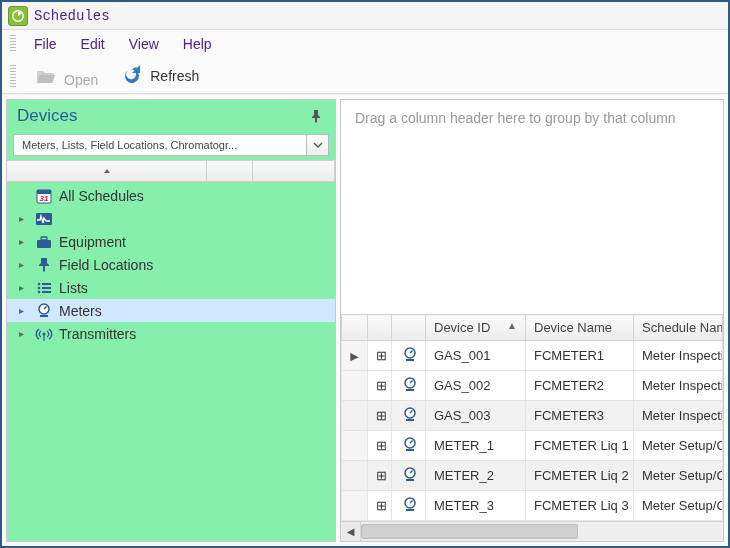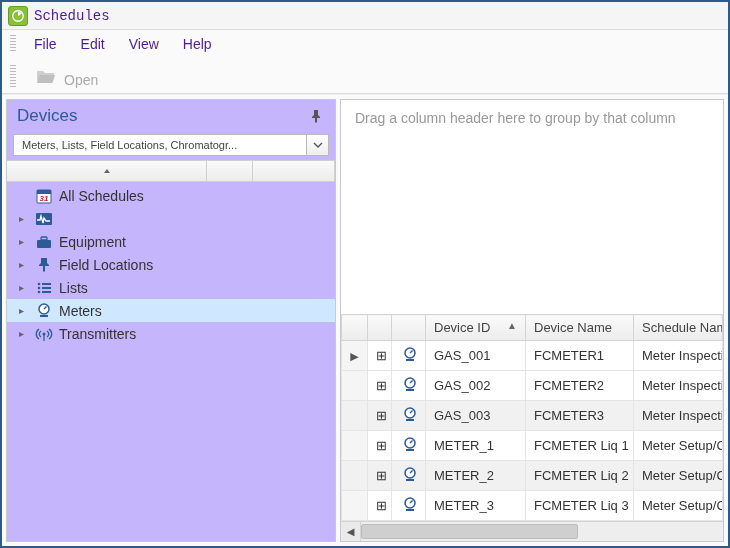--- a/index.html
+++ b/index.html
@@ -11,21 +11,21 @@
   .titlebar .title { font-size:14px; color:#4c1d95;font-family:Liberation Mono, monospace; }
   .menubar { height:28px; display:flex; align-items:center; padding:0 8px; gap:4px; }
   .menubar .grip { width:6px; height:18px; background:repeating-linear-gradient(to bottom,#bbb 0,#bbb 1px,transparent 1px,transparent 3px); margin-right:4px; }
   .menubar .menu-item { padding:4px 10px; cursor:default; font-size:14px; color:#4c1d95; }
   .toolbar { height:36px; display:flex; align-items:center; padding:0 8px; gap:6px; border-bottom:1px solid #ddd; }
   .toolbar .grip { width:6px; height:22px; background:repeating-linear-gradient(to bottom,#bbb 0,#bbb 1px,transparent 1px,transparent 3px); margin-right:4px; }
   .tool-btn { display:flex; align-items:center; gap:6px; padding:3px 8px; cursor:default; font-size:14px; }
   .tool-btn.disabled { color:#aaa;align-items:flex-end; }
   .tool-btn .icon { width:24px; height:24px; display:flex; align-items:center; justify-content:center; }
   .body { flex:1; display:flex; overflow:hidden; border-top:1px solid #eee; }
-  .left-pane { width:330px; border:1px solid #c9c9c9; margin:4px; background:#c4b5fd; display:flex; flex-direction:column; }
+  .left-pane { width:330px; border:1px solid #c9c9c9; margin:4px; background:#86efac; display:flex; flex-direction:column; }
   .panel-header { display:flex; align-items:center; justify-content:space-between; padding:6px 10px 8px 10px; }
   .panel-title { color:#2e5a96; font-size:17px; }
   .pin-btn { width:18px; height:18px; display:flex; align-items:center; justify-content:center; cursor:default; }
   .filter-row { display:flex; border:1px solid #bababa; margin:0 6px 4px 6px; }
   .filter-text { flex:1; padding:4px 8px; color:#444; font-size:11px; white-space:nowrap; overflow:hidden; text-overflow:ellipsis; background:#fff; }
   .filter-dd { width:22px; border-left:1px solid #bababa; background:linear-gradient(#fff,#eee); display:flex; align-items:center; justify-content:center; cursor:default; }
   .sort-header { display:flex; border:1px solid #d0d0d0; border-left:0; border-right:0; background:linear-gradient(#fafafa,#ececec); height:22px; margin:0 0 0 0; }
   .sort-header .cell { border-right:1px solid #d0d0d0; display:flex; align-items:center; justify-content:center; }
   .sort-header .cell.sort { width:200px; }
   .sort-header .cell.gap1 { width:46px; }
@@ -81,20 +81,28 @@
     <div class="grip"></div>
     <div class="tool-btn disabled">
       <span class="icon">
         <svg width="24" height="24" viewBox="0 0 24 24">
             <path d="M3 7h6l2 2h9v2H5l-2 8V7z" fill="#cfcfcf"></path>
             <path d="M5 11h16l-2.5 8H3z" fill="#bfbfbf"></path>
           </svg>
       </span>
       <span>Open</span>
     </div>
+    <div class="tool-btn">
+      <span class="icon">
+        <svg width="24" height="24" viewBox="0 0 24 24">
+            <path d="M12 5a7 7 0 1 0 6.3 4H16a5 5 0 1 1-1.4-2.4L12 9h8V1l-2.7 2.7A7 7 0 0 0 12 5z" fill="#2e7cc7"></path>
+          </svg>
+      </span>
+      <span>Refresh</span>
+    </div>
   </div>
 
   <div class="body">
 
     <div class="left-pane">
       <div class="panel-header">
         <div class="panel-title">Devices</div>
         <div class="pin-btn">
           <svg width="14" height="14" viewBox="0 0 14 14">
               <path d="M5 1h4v5l2 2v1H8v4l-1 1-1-1V9H3V8l2-2V1z" fill="#555"></path>

